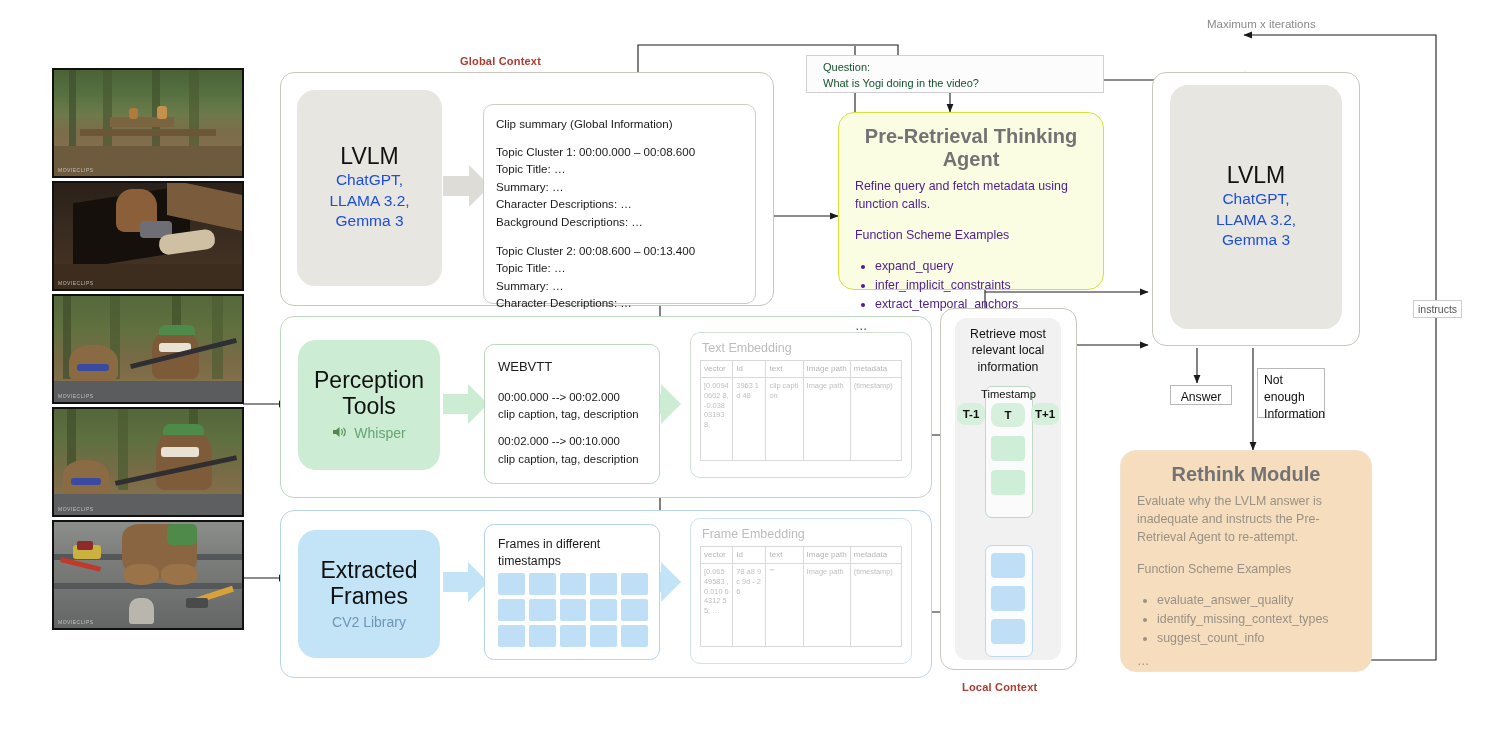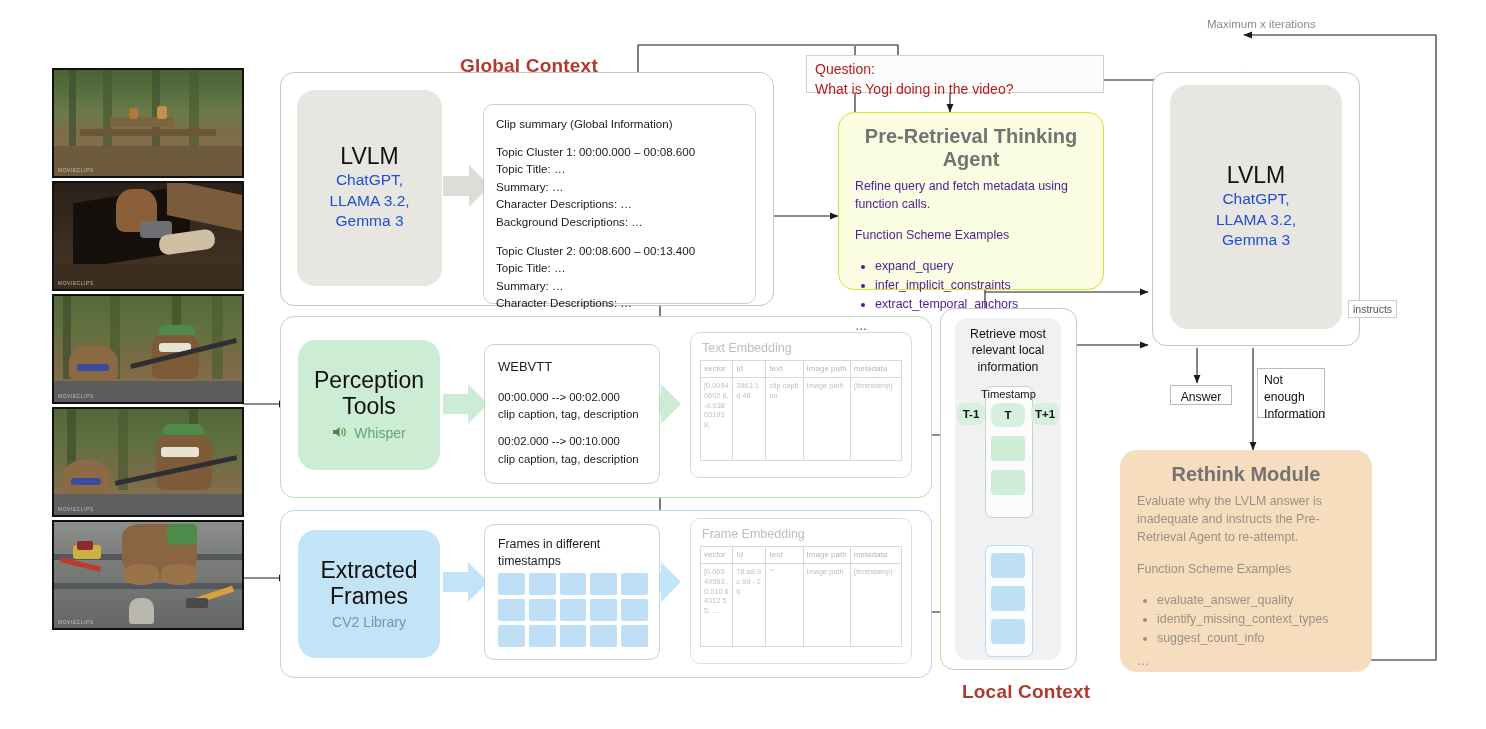--- a/index.html
+++ b/index.html
@@ -5,21 +5,21 @@
   html,body{margin:0;padding:0;background:#ffffff;}
   body{width:1486px;height:729px;position:relative;overflow:hidden;
        font-family:"Liberation Sans","DejaVu Sans",sans-serif;color:#1a1a1a;}
   .abs{position:absolute;}
   
   .group{position:absolute;border:1.2px solid #c9c6bd;border-radius:14px;background:#fff;}
   .group.green{border-color:#bcd9c0;}
   .group.blue{border-color:#b7d4ea;}
   .group.gray{border-color:#c9c6bd;}
   
-  .ctxlabel{position:absolute;color:#b03a2e;font-weight:bold;font-size:19px;
+  .ctxlabel{position:absolute;color:#b03a2e;font-weight:bold;font-size:11px;
             letter-spacing:.2px;white-space:nowrap;}
   .maxiter{position:absolute;color:#8a8a8a;font-size:11.5px;white-space:nowrap;}
   
   .modelbox{position:absolute;border-radius:18px;display:flex;flex-direction:column;
             align-items:center;justify-content:center;text-align:center;}
   .modelbox .t1{font-size:23px;color:#111;line-height:1.12;}
   .gray-fill{background:#e8e6e1;}
   .green-fill{background:#cdecd4;}
   .blue-fill{background:#c3e3f7;}
   .sub-gray{color:#1d4ed8;font-size:15.5px;line-height:1.33;}
@@ -46,21 +46,21 @@
   .agent ul{margin:13px 0 0 0;padding-left:20px;}
   .agent li{margin:1px 0;}
   .prer{background:#fafde2;border:1.6px solid #d6e03a;}
   .prer .body{color:#4c1d95;}
   .rethink{background:#f6ddbd;border:1.4px solid #f0e2cf;}
   .rethink .body{color:#9a9186;}
   
   .plain{position:absolute;background:#fff;border:1px solid #b9b9b9;
          font-size:12.2px;line-height:1.38;padding:3px 6px;box-sizing:border-box;color:#111;}
   .plainq{position:absolute;background:#fcfcfc;border:1px solid #d0d0d0;
-          font-size:14px;line-height:1.42;padding:4px 8px;box-sizing:border-box;color:#b91c1c;}
+          font-size:11px;line-height:1.42;padding:4px 16px;box-sizing:border-box;color:#14532d;}
   .instructs{position:absolute;background:#fff;border:1px solid #cccccc;
              font-size:10.5px;padding:2px 4px;color:#555;}
   
   .lc-inner{position:absolute;background:#f1f1f1;border-radius:12px;}
   .lc-cap{position:absolute;text-align:center;font-size:12.3px;line-height:1.34;color:#111;}
   .ts-col{position:absolute;border:1px solid #bfd9c4;border-radius:7px;background:#fbfbfb;}
   .ts-lab{position:absolute;font-size:11.2px;color:#111;text-align:center;}
   .chip-g{position:absolute;background:#cfeed8;border-radius:4px;}
   .chip-gl{position:absolute;background:#d7f0dd;border-radius:8px;
            font-size:11.5px;font-weight:bold;color:#111;display:flex;
@@ -406,21 +406,21 @@
   <div class="t1">LVLM</div>
   <div class="sub-gray" style="white-space:pre-line;">ChatGPT,
 LLAMA 3.2,
 Gemma 3</div>
 </div>
 
 <div class="plain" style="left:1170px;top:385px;width:62px;height:20px;text-align:center;">Answer</div>
 
 <div class="plain" style="left:1257px;top:368px;width:68px;height:50px;">Not enough Information</div>
 
-<div class="instructs" style="left:1348px;top:300px;">instructs</div>
+<div class="instructs" style="left:1413px;top:300px;">instructs</div>
 
 <div class="maxiter" style="left:1207px;top:18px;">Maximum x iterations</div>
 
 <div class="agent rethink" style="left:1120px;top:450px;width:252px;height:222px;">
   <div class="title">Rethink Module</div>
   <div class="body">Evaluate why the LVLM answer is inadequate and instructs the Pre-Retrieval Agent to re-attempt.</div>
   <div class="body" style="margin-top:14px;">Function Scheme Examples</div>
   <ul class="body">
     <li>evaluate_answer_quality</li>
     <li>identify_missing_context_types</li>

